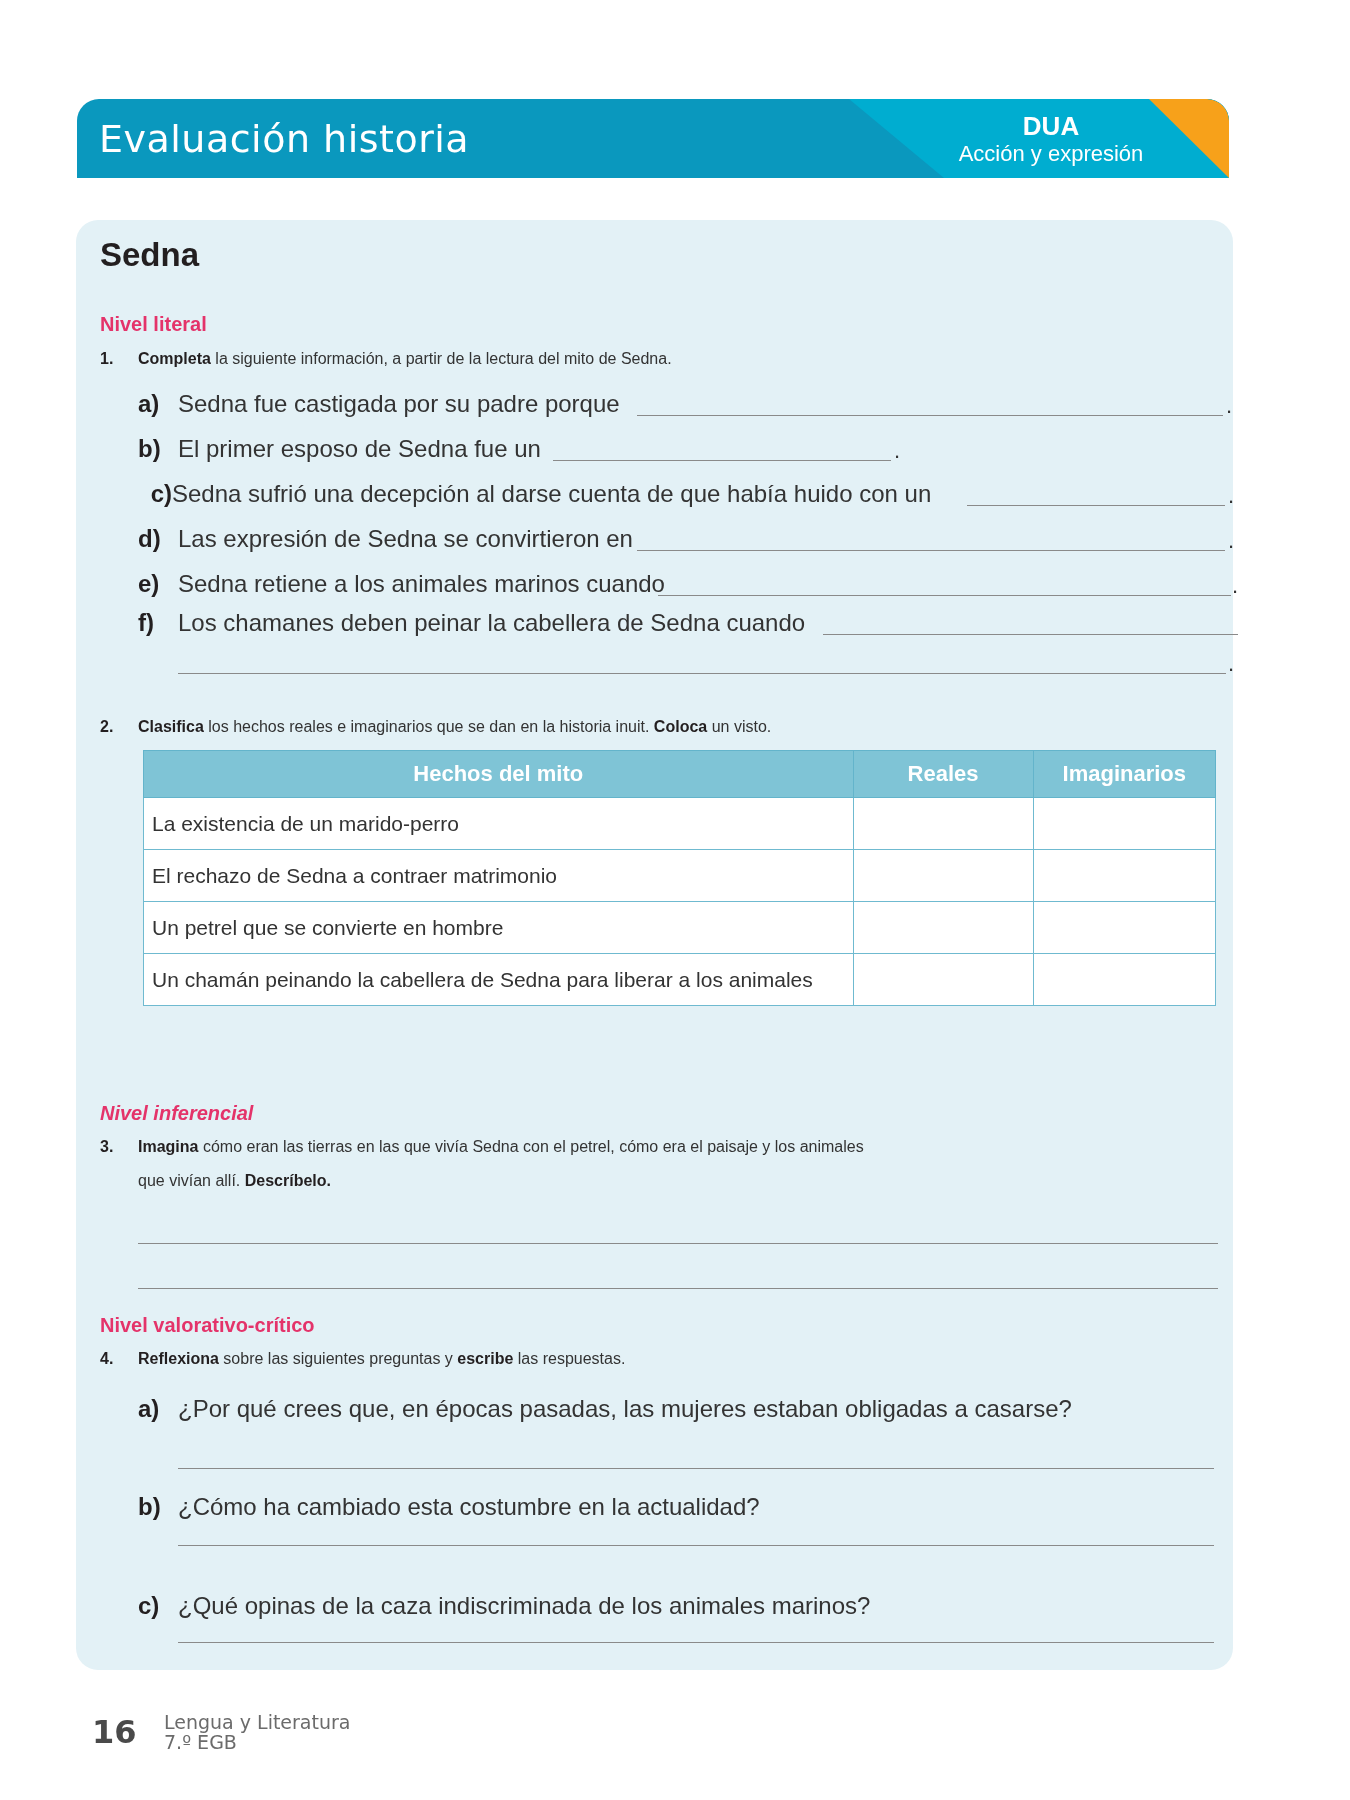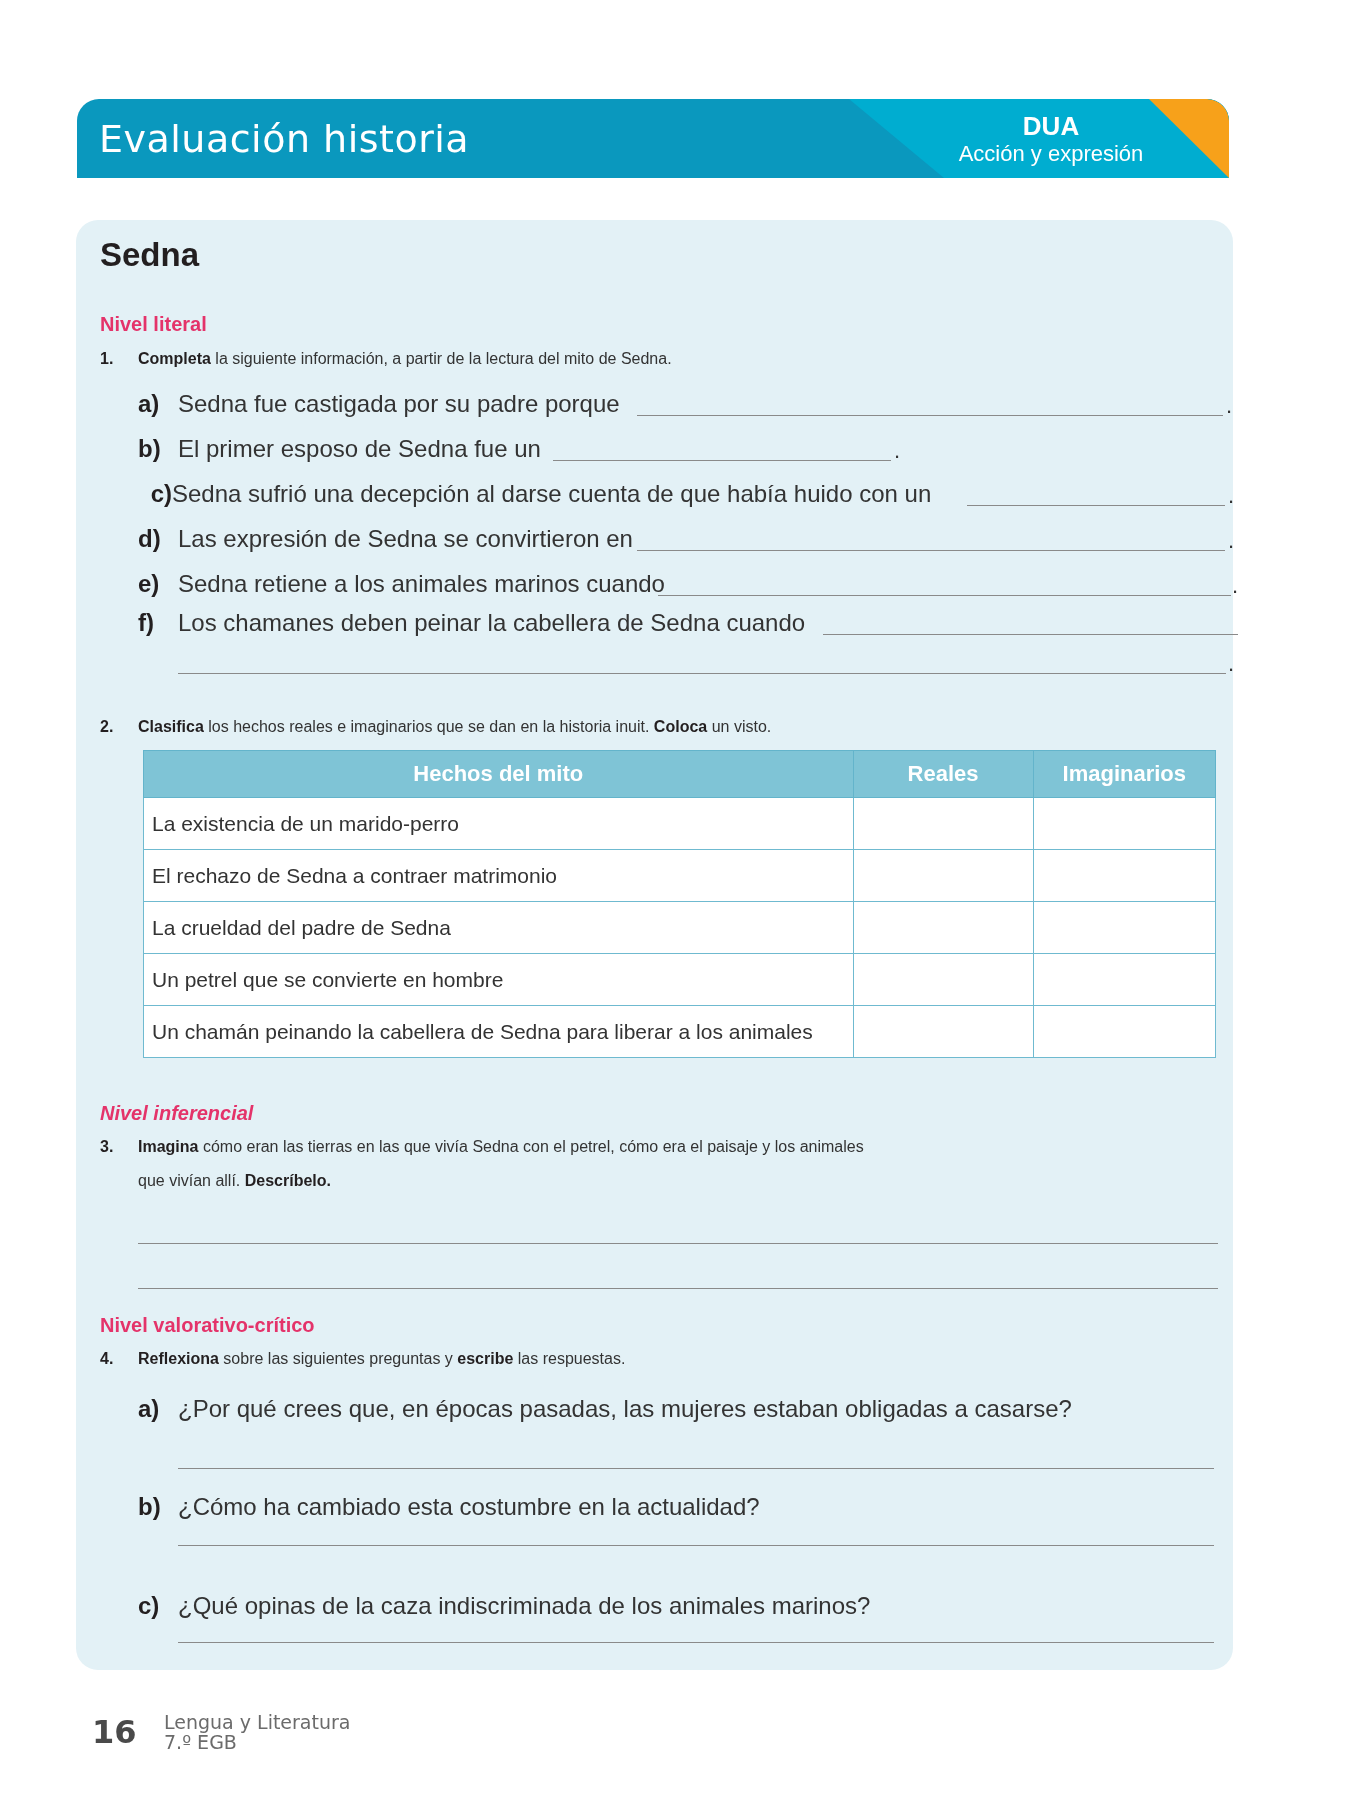--- a/index.html
+++ b/index.html
@@ -127,25 +127,20 @@
       <td class="c1">La existencia de un marido-perro</td>
       <td class="c2"></td>
       <td class="c3"></td>
     </tr>
     <tr>
       <td class="c1">El rechazo de Sedna a contraer matrimonio</td>
       <td class="c2"></td>
       <td class="c3"></td>
     </tr>
     <tr>
-      <td class="c1">La crueldad del padre de Sedna</td>
-      <td class="c2"></td>
-      <td class="c3"></td>
-    </tr>
-    <tr>
       <td class="c1">Un petrel que se convierte en hombre</td>
       <td class="c2"></td>
       <td class="c3"></td>
     </tr>
     <tr>
       <td class="c1">Un chamán peinando la cabellera de Sedna para liberar a los animales</td>
       <td class="c2"></td>
       <td class="c3"></td>
     </tr>
   </tbody>

